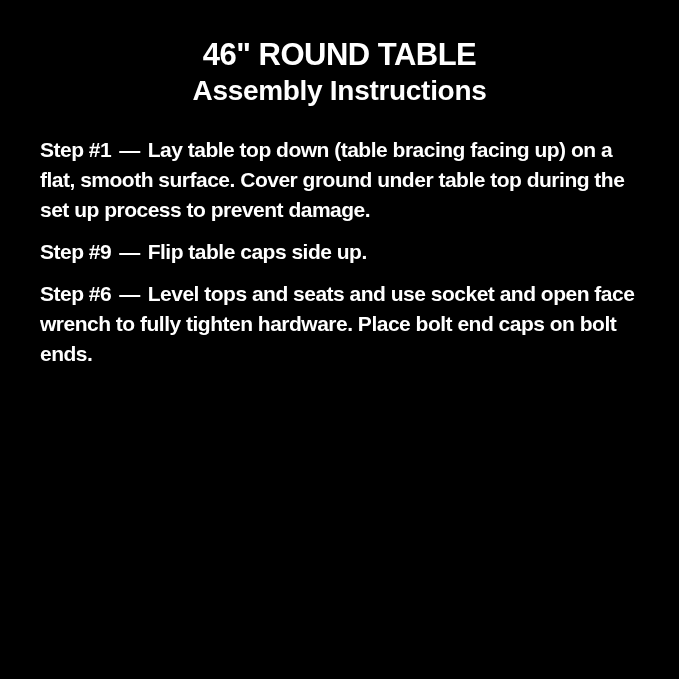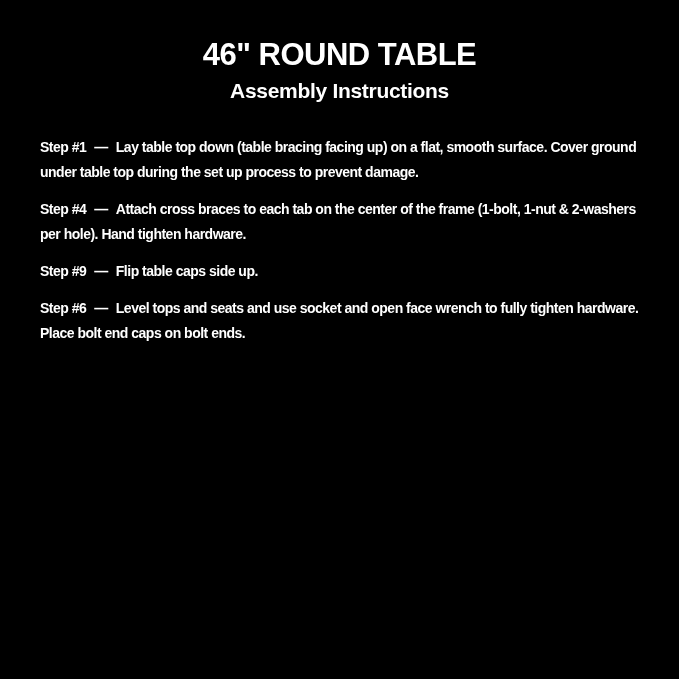--- a/index.html
+++ b/index.html
@@ -24,31 +24,31 @@
   .header {
     text-align: center;
   }
   .title {
     font-size: 31px;
     line-height: 34px;
     letter-spacing: -0.5px;
     margin: 38px 0 0 0;
   }
   .subtitle {
-    font-size: 21px;
+    font-size: 28px;
     line-height: 30px;
     letter-spacing: -0.3px;
     margin: 4px 0 0 0;
   }
   .steps {
     margin: 29px 30px 0 40px;
   }
   .step {
-    font-size: 14px;
-    line-height: 25px;
+    font-size: 21px;
+    line-height: 30px;
     letter-spacing: -0.5px;
     margin: 0 0 12px 0;
   }
   .step-dash {
     display: inline-block;
     margin: 0 8px;
   }
 </style>
 </head>
 <body>
@@ -59,23 +59,20 @@
     <h2 class="subtitle">Assembly Instructions</h2>
   </div>
 
   <div class="steps">
     <p class="step">
       <span class="step-label">Step #1</span><span class="step-dash">—</span><span class="step-text">Lay table top down (table bracing facing up) on a flat, smooth surface. Cover ground under table top during the set up process to prevent damage.</span>
     </p>
 
 
 
-    <p class="step">
-      <span class="step-label">Step #4</span><span class="step-dash">—</span><span class="step-text">Attach cross braces to each tab on the center of the frame (1-bolt, 1-nut &amp; 2-washers per hole). Hand tighten hardware.</span>
-    </p>
 
     <p class="step">
       <span class="step-label">Step #9</span><span class="step-dash">—</span><span class="step-text">Flip table caps side up.</span>
     </p>
 
     <p class="step">
       <span class="step-label">Step #6</span><span class="step-dash">—</span><span class="step-text">Level tops and seats and use socket and open face wrench to fully tighten hardware. Place bolt end caps on bolt ends.</span>
     </p>
   </div>
 

